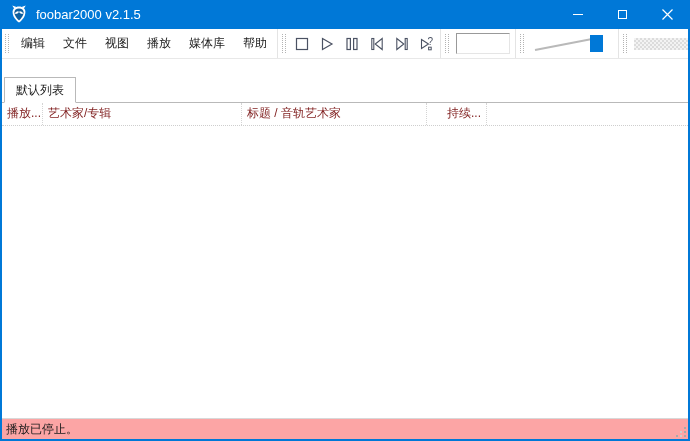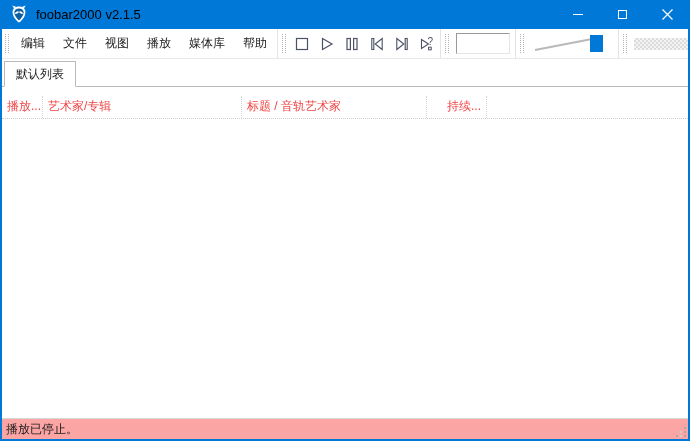--- a/index.html
+++ b/index.html
@@ -7,21 +7,21 @@
   html,body { margin:0; padding:0; background:#888; }
   body { width:690px; height:441px; font-family:"Liberation Sans","DejaVu Sans",sans-serif; font-size:12px; }
 
   .window {
     width:690px; height:441px; display:flex; flex-direction:column;
     background:#fff; border:2px solid var(--accent); border-top:none;
   }
 
   
   .titlebar { flex:0 0 29px; margin:0 -2px; background:var(--accent);
-    display:flex; align-items:center; color:#000000; }
+    display:flex; align-items:center; color:#ffffff; }
   .app-icon { margin:0 7px 0 9px; display:flex; }
   .title-text { font-size:13px; flex:1; white-space:nowrap; }
   .win-btn { width:45px; height:29px; display:flex; align-items:center; justify-content:center; }
   .min-glyph { width:10px; height:1px; background:#fff; }
   .max-glyph { width:9px; height:9px; border:1px solid #fff; }
 
   
   .menubar { flex:0 0 30px; background:#fff; border-bottom:1px solid #e8e8e8;
     display:flex; align-items:center; overflow:hidden; }
   .gripper { width:4px; height:19px; border-left:1px dotted #b3b3b3; border-right:1px dotted #b3b3b3; margin:0 3px; flex:0 0 auto;}
@@ -34,27 +34,27 @@
   .volume { width:86px; height:25px; margin:0 2px; flex:0 0 auto; }
   .seekbar { width:88px; height:12px; margin:0 4px; flex:0 0 auto;
     background-color:#f3f3f3;
     background-image:
       linear-gradient(45deg,#dcdcdc 25%,transparent 25%,transparent 75%,#dcdcdc 75%),
       linear-gradient(45deg,#dcdcdc 25%,transparent 25%,transparent 75%,#dcdcdc 75%);
     background-size:4px 4px; background-position:0 0,2px 2px; }
 
   
   .tab-row { flex:0 0 28px; background:#fff; border-bottom:1px solid #b9b9b9;
-    display:flex; align-items:flex-end; padding-left:2px; position:relative; }
+    display:flex; align-items:flex-end; padding-left:2px; position:relative;margin-top:16px; }
   .tab { position:relative; bottom:-1px; background:#fff; height:26px; line-height:25px;
     padding:0 11px; border:1px solid #b9b9b9; border-bottom:1px solid #fff; color:#1a1a1a; }
 
   
-  .plist-header { flex:0 0 23px; display:flex; background:#fff; color:#ef4444;
-    border-bottom:1px dotted #cecece; margin-top:9px; }
+  .plist-header { flex:0 0 23px; display:flex; background:#fff; color:#7f1d1d;
+    border-bottom:1px dotted #cecece; margin-top:0; }
   .hcell { padding:0 5px; line-height:21px; border-right:1px dotted #d4d4d4;
     white-space:nowrap; overflow:hidden; flex:0 0 auto; }
   .hcell.right { text-align:right; }
   .c0 { width:41px; } .c1 { width:199px; } .c2 { width:80px; }
   .c3 { width:185px; } .c4 { width:60px; }
   .c5 { flex:1 1 auto; border-right:none; }
 
   
   .plist-body { flex:1 1 auto; background:#fff; }
 

